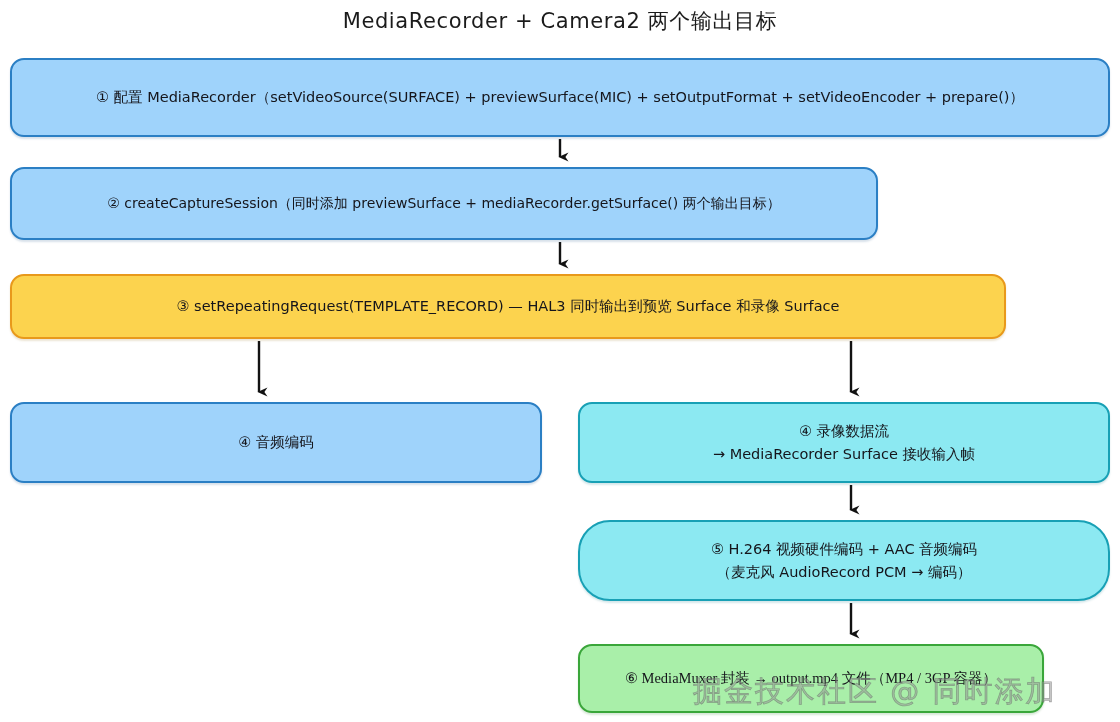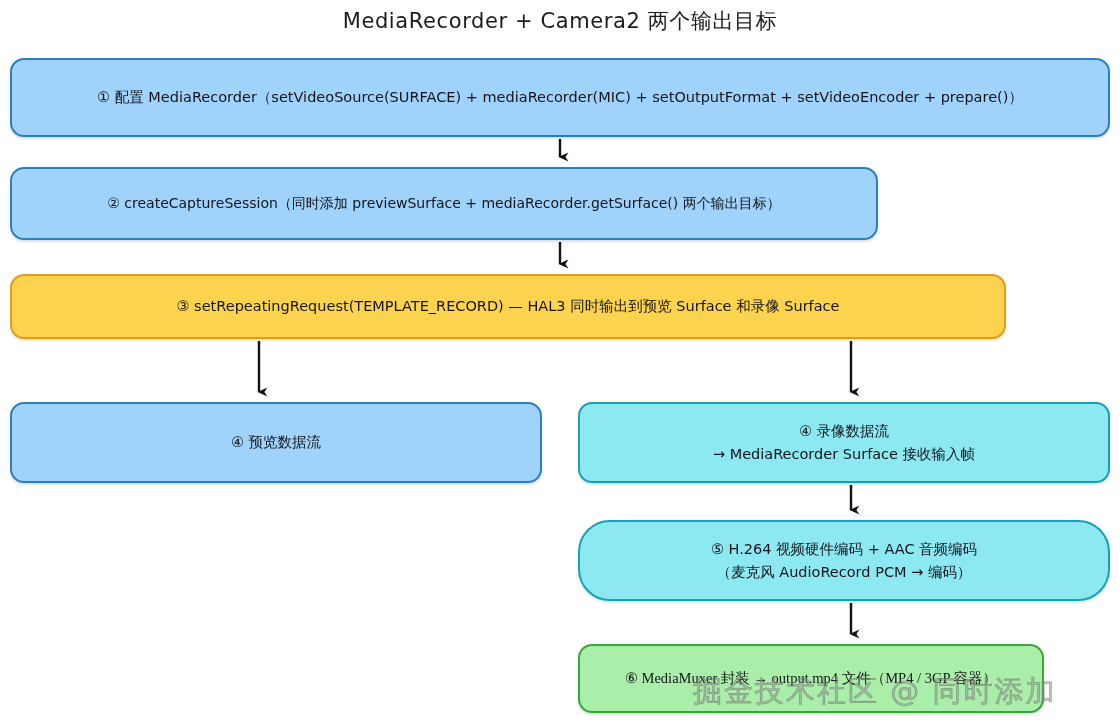--- a/index.html
+++ b/index.html
@@ -113,33 +113,33 @@
   <line x1="560" y1="242" x2="560" y2="264" stroke="#121212" stroke-width="2.4" marker-end="url(#ah)"></line>
   <line x1="259" y1="341" x2="259" y2="392" stroke="#121212" stroke-width="2.4" marker-end="url(#ah)"></line>
   <line x1="851" y1="341" x2="851" y2="392" stroke="#121212" stroke-width="2.4" marker-end="url(#ah)"></line>
   <line x1="851" y1="485" x2="851" y2="510" stroke="#121212" stroke-width="2.4" marker-end="url(#ah)"></line>
   <line x1="851" y1="603" x2="851" y2="634" stroke="#121212" stroke-width="2.4" marker-end="url(#ah)"></line>
 </svg>
 
 <div class="title">MediaRecorder + Camera2 两个输出目标</div>
 
 <div class="node blue" id="node-1">
-  <span class="line">① 配置 MediaRecorder（setVideoSource(SURFACE) + mediaRecorder(MIC) + setOutputFormat + setVideoEncoder + prepare()）</span>
+  <span class="line">① 配置 MediaRecorder（setVideoSource(SURFACE) + previewSurface(MIC) + setOutputFormat + setVideoEncoder + prepare()）</span>
 </div>
 
 <div class="node blue" id="node-2">
   <span class="line">② createCaptureSession（同时添加 previewSurface + mediaRecorder.getSurface() 两个输出目标）</span>
 </div>
 
 <div class="node orange" id="node-3">
   <span class="line">③ setRepeatingRequest(TEMPLATE_RECORD) — HAL3 同时输出到预览 Surface 和录像 Surface</span>
 </div>
 
 <div class="node blue" id="node-4a">
-  <span class="line">④ 预览数据流</span>
+  <span class="line">④ 音频编码</span>
 </div>
 
 <div class="node teal" id="node-4b">
   <span class="line">④ 录像数据流</span>
   <span class="line">→ MediaRecorder Surface 接收输入帧</span>
 </div>
 
 <div class="node teal" id="node-5">
   <span class="line">⑤ H.264 视频硬件编码 + AAC 音频编码</span>
   <span class="line">（麦克风 AudioRecord PCM → 编码）</span>

